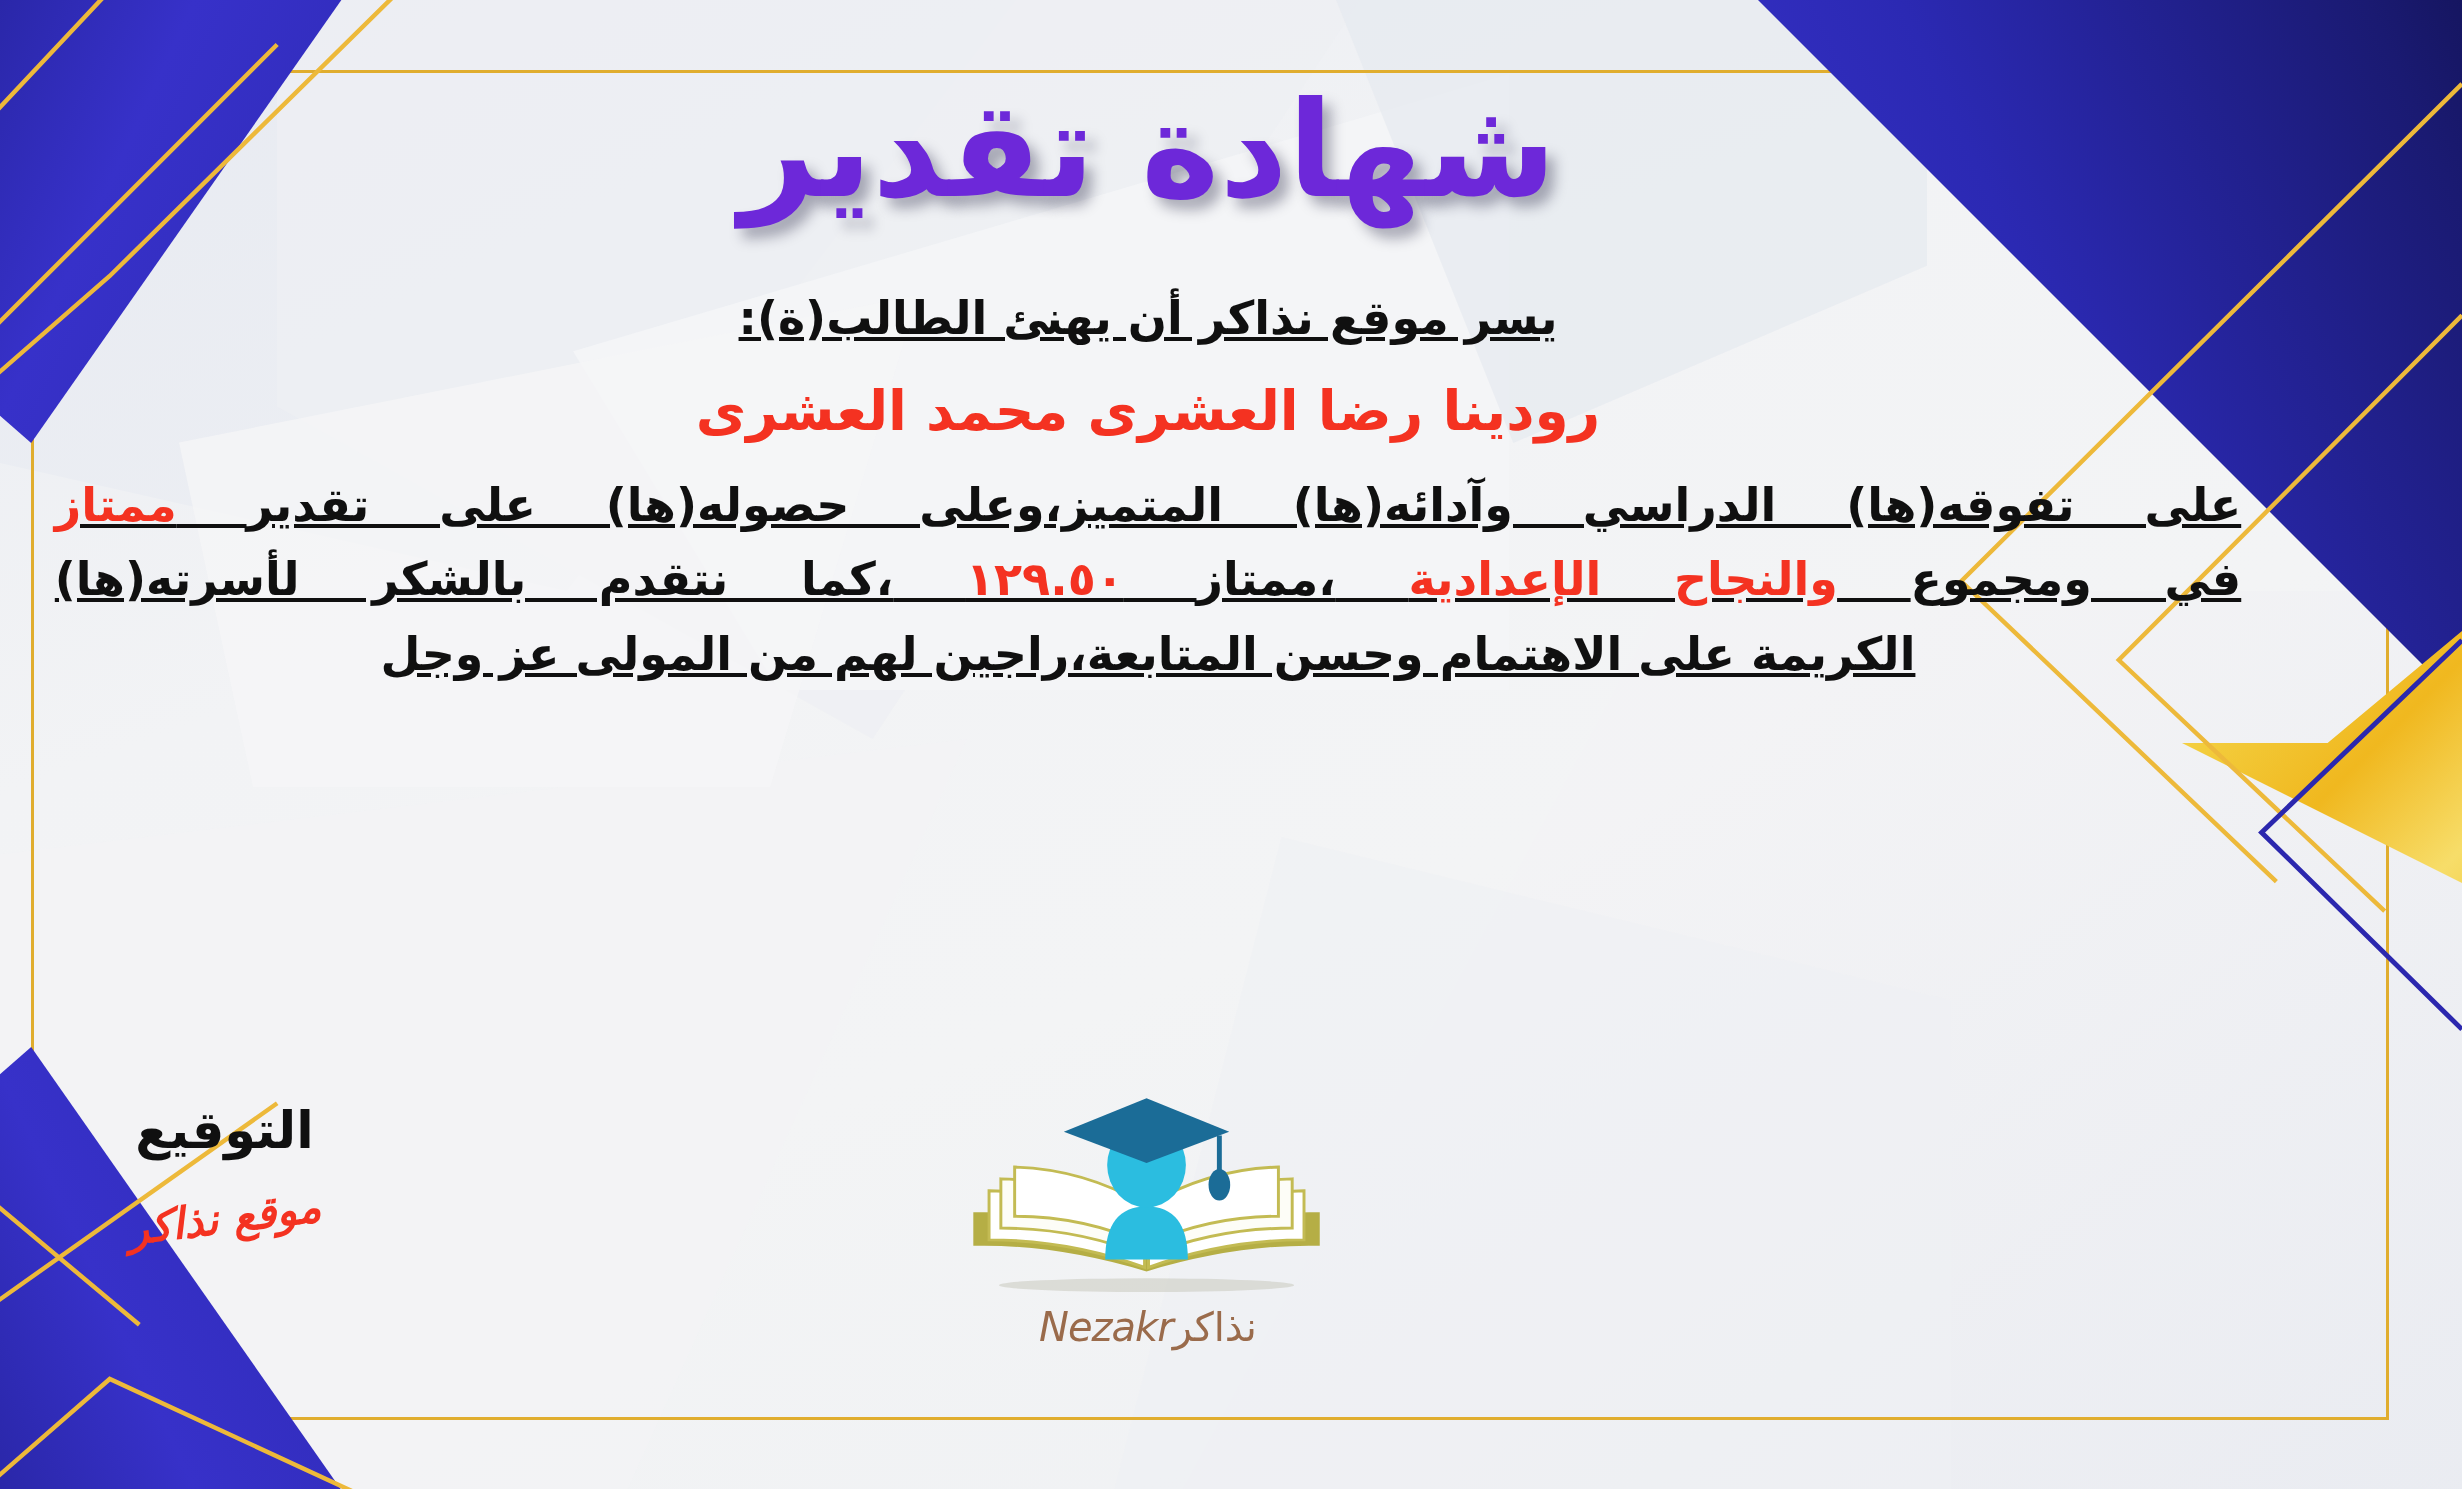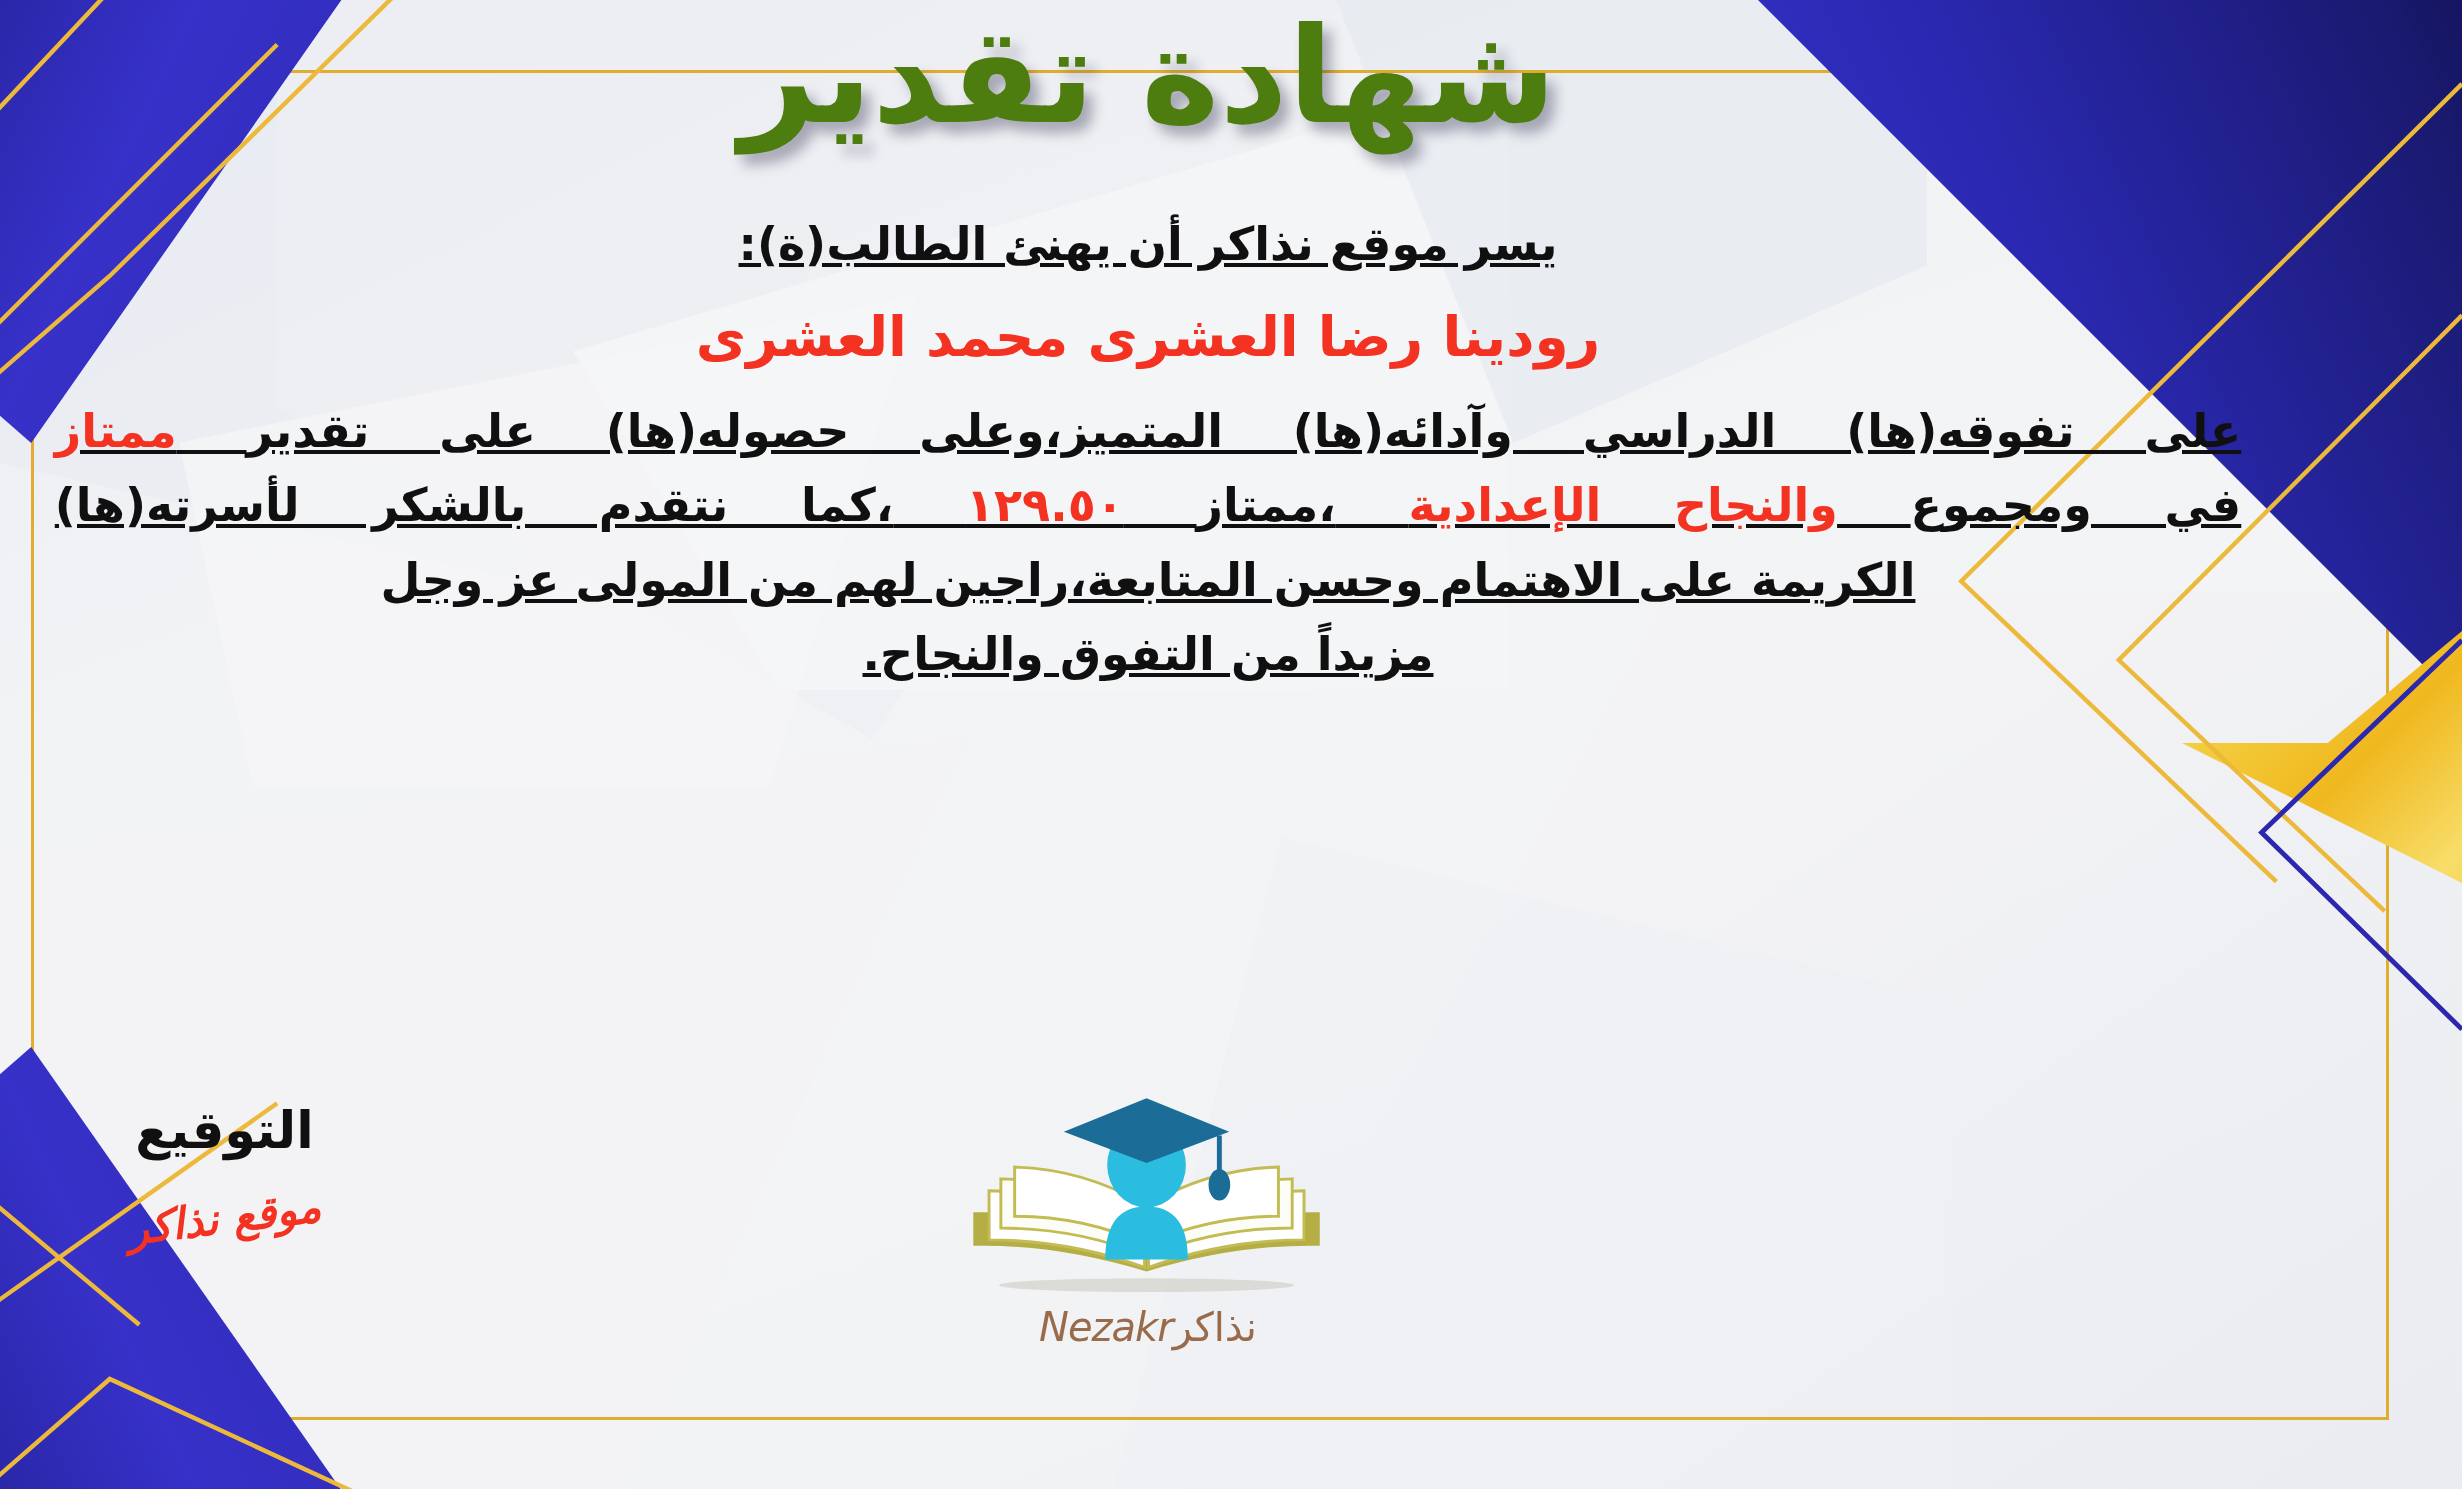--- a/index.html
+++ b/index.html
@@ -149,24 +149,25 @@
   
   .content {
     position: absolute;
     inset: 0;
     display: flex;
     flex-direction: column;
     align-items: center;
   }
 
   .cert-title {
+    margin-top: 74px;
     font-family: "DejaVu Sans", sans-serif;
     font-size: 133px;
     font-weight: 700;
-    color: #4d7c0f;
+    color: #6d28d9;
     letter-spacing: -3px;
     text-shadow: 8.9px 9.8px 12.8px rgba(30,30,60,.35);
     line-height: 1.15;
     direction: rtl;
   }
 
   .body-block {
     width: 2216px;
     margin-top: 54px;
     text-align: center;
@@ -318,21 +319,20 @@
       <div class="line line-justify">
         <span>في ومجموع</span>
         <span class="hl">والنجاح الإعدادية</span>
         <span>،ممتاز</span>
         <span class="hl">١٢٩.٥٠</span>
         <span>،كما نتقدم بالشكر لأسرته(ها)</span>
       </div>
 
       <div class="line">الكريمة على الاهتمام وحسن المتابعة،راجين لهم من المولى عز وجل</div>
 
-      <div class="line">مزيداً من التفوق والنجاح.</div>
     </div>
   </div>
 
   <div class="footer">
 
     <div class="sig-block">
       <div class="sig-label">التوقيع</div>
       <div class="sig-mark">موقع نذاكر</div>
     </div>
 

